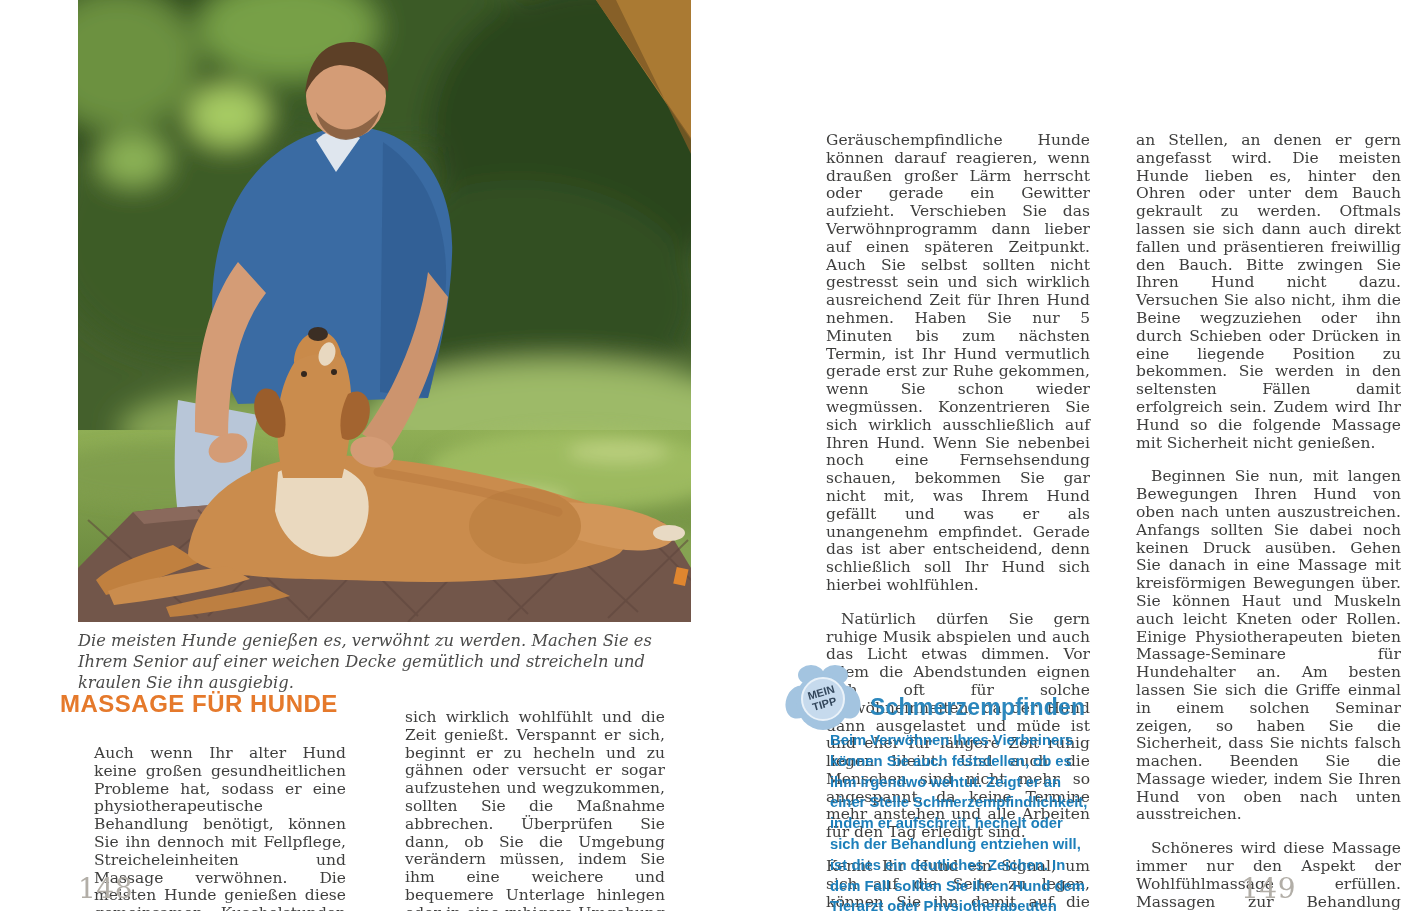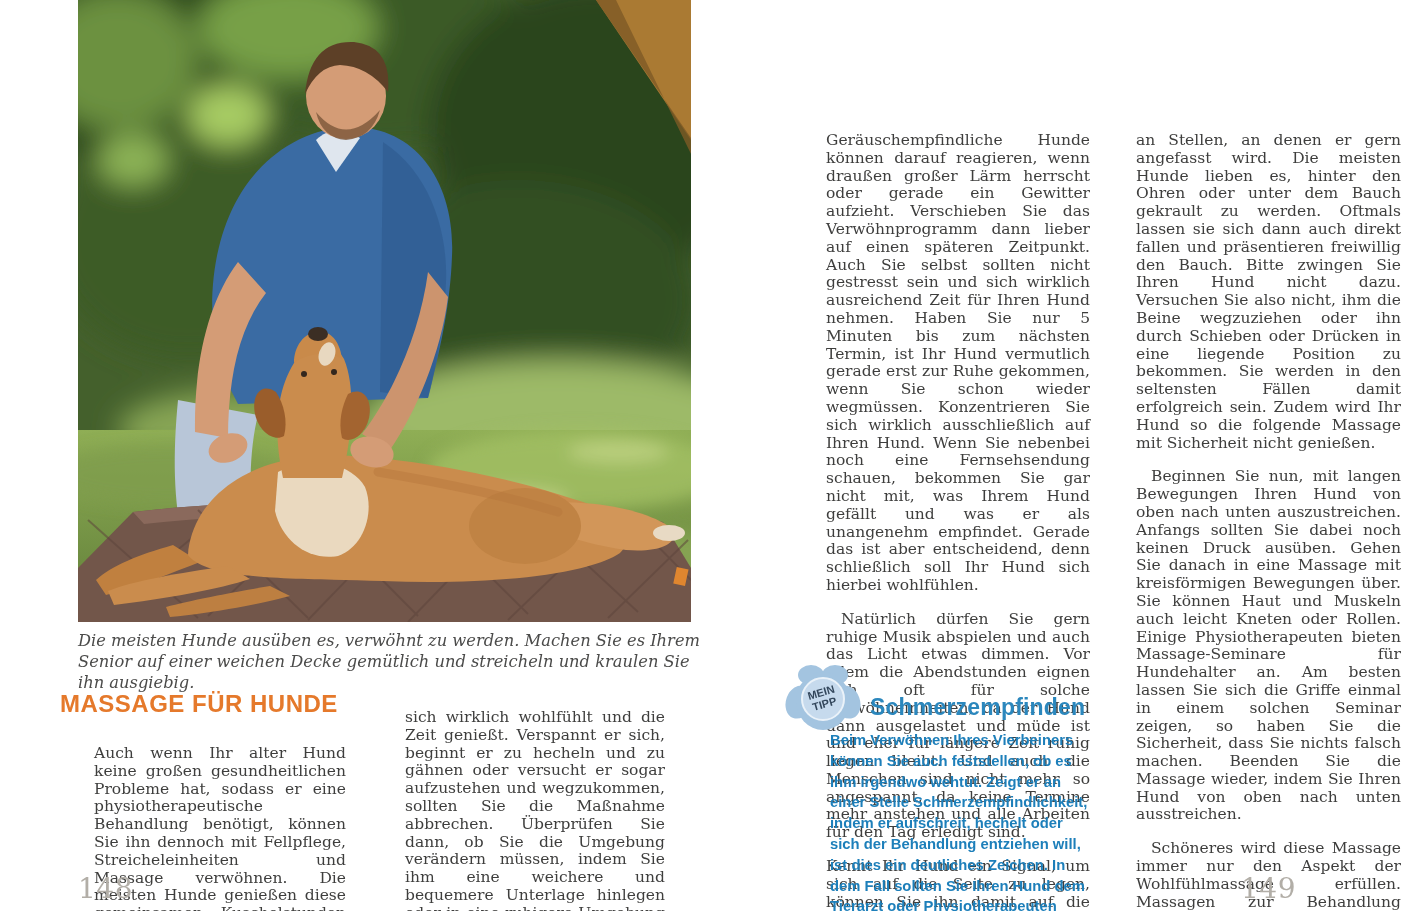--- a/index.html
+++ b/index.html
@@ -160,21 +160,21 @@
     </g>
 
     <g>
       <ellipse cx="150" cy="448" rx="20" ry="14" fill="#d49c76" transform="rotate(-20 150 448)"></ellipse>
       <ellipse cx="294" cy="452" rx="22" ry="15" fill="#d49c76" transform="rotate(14 294 452)"></ellipse>
     </g>
     <rect x="597" y="568" width="12" height="17" fill="#e0862f" transform="rotate(12 603 576)"></rect>
   </svg>
 </div>
 
-<div class="abs caption">Die meisten Hunde ausüben es, verwöhnt zu werden. Machen Sie es Ihrem Senior auf einer weichen Decke gemütlich und streicheln und kraulen Sie ihn ausgiebig.</div>
+<div class="abs caption">Die meisten Hunde genießen es, verwöhnt zu werden. Machen Sie es Ihrem Senior auf einer weichen Decke gemütlich und streicheln und kraulen Sie ihn ausgiebig.</div>
 
 <div class="abs h-main">MASSAGE FÜR HUNDE</div>
 
 <div class="abs col col1">
   <p>Auch wenn Ihr alter Hund keine großen gesundheitlichen Probleme hat, sodass er eine physiotherapeutische Behandlung benötigt, können Sie ihn dennoch mit Fellpflege, Streicheleinheiten und Massage verwöhnen. Die meisten Hunde genießen diese gemeinsamen Kuschelstunden mit ihren Menschen sehr. Grundsätzlich sollten Sie aber auch hierbei darauf achten, dass Ihr Hund</p>
 </div>
 
 <div class="abs col col2">
   <p>sich wirklich wohlfühlt und die Zeit genießt. Verspannt er sich, beginnt er zu hecheln und zu gähnen oder versucht er sogar aufzustehen und wegzukommen, sollten Sie die Maßnahme abbrechen. Überprüfen Sie dann, ob Sie die Umgebung verändern müssen, indem Sie ihm eine weichere und bequemere Unterlage hinlegen oder in eine ruhigere Umgebung ausweichen. Laufen ständig Familienmitglieder oder sogar Besucher vorbei, wird Ihr Hund kaum entspannen.</p>
 </div>

